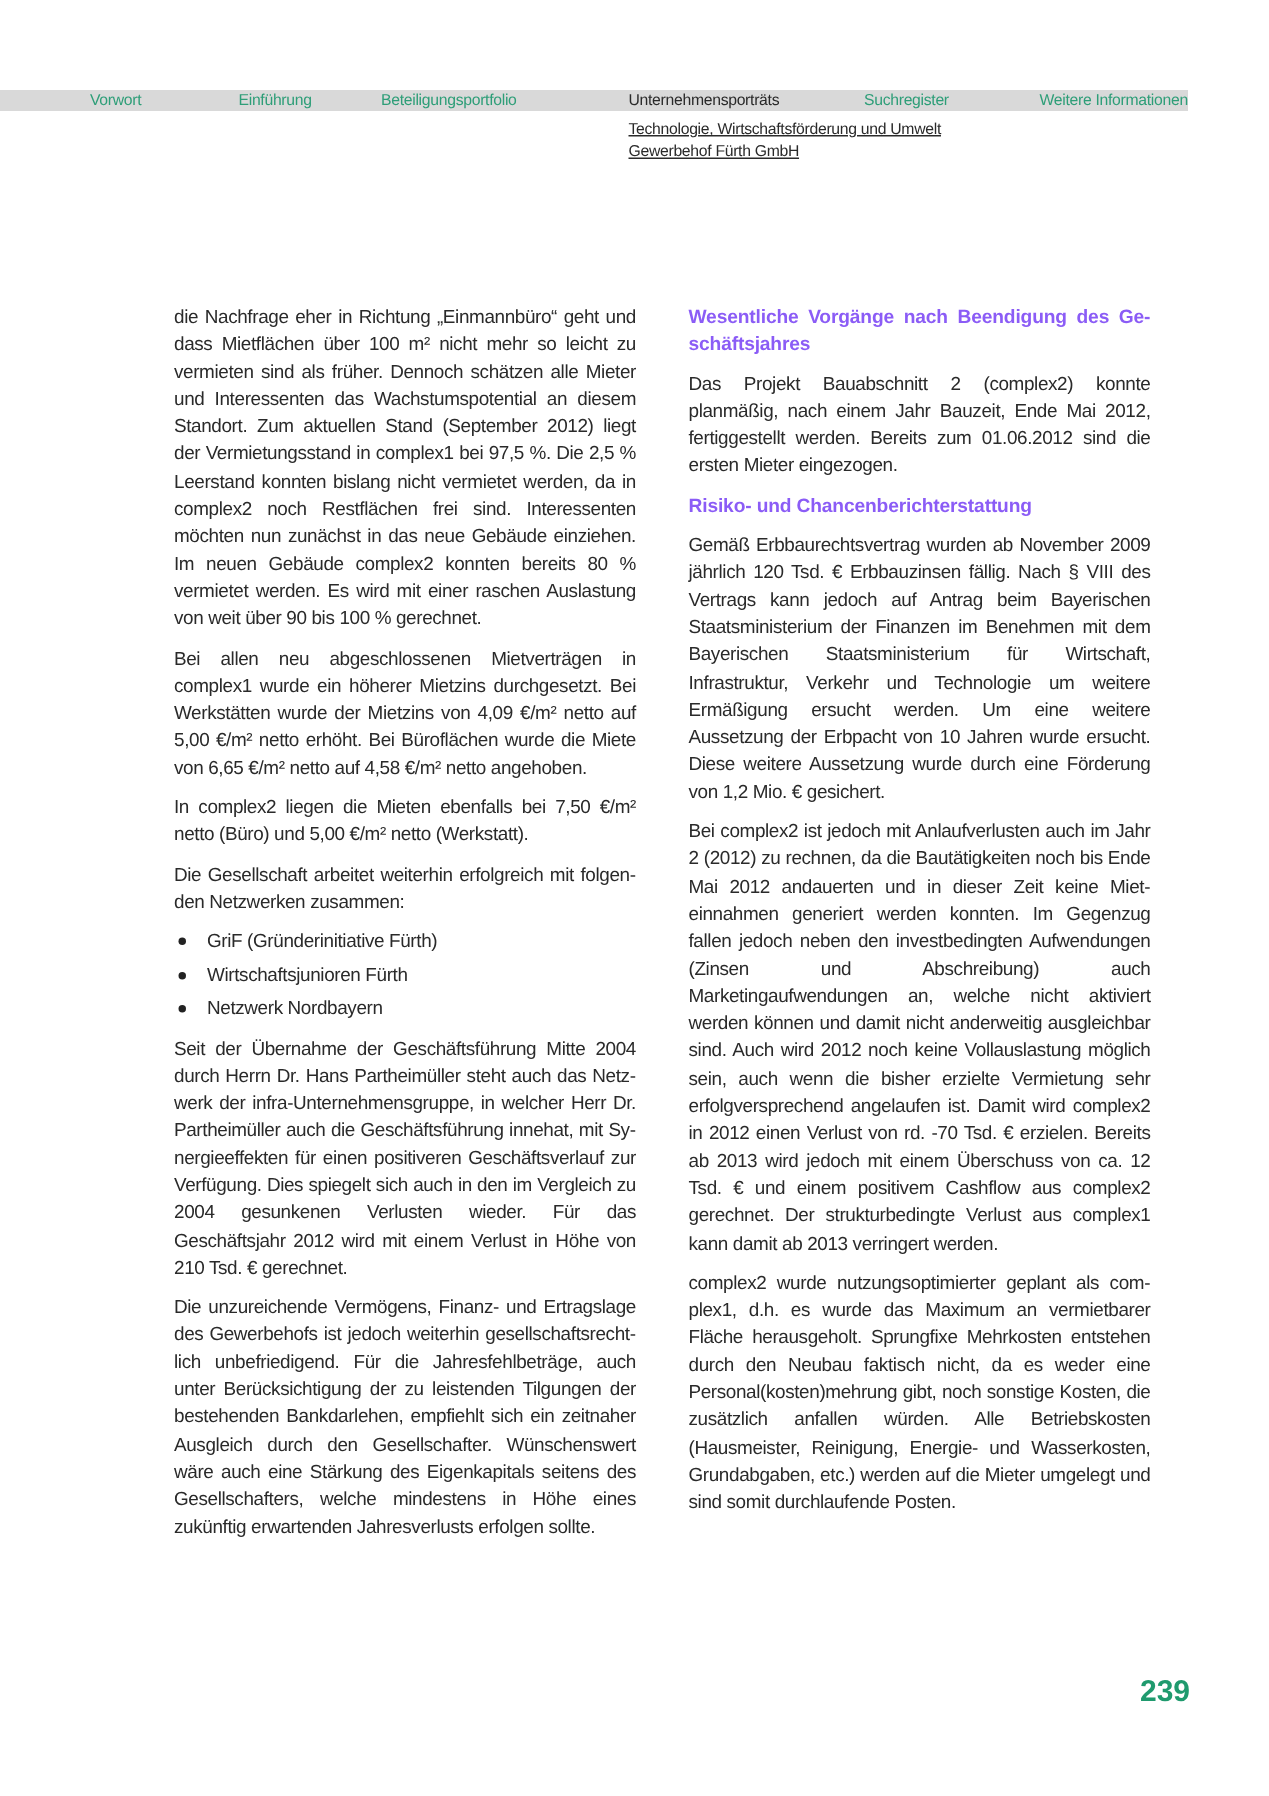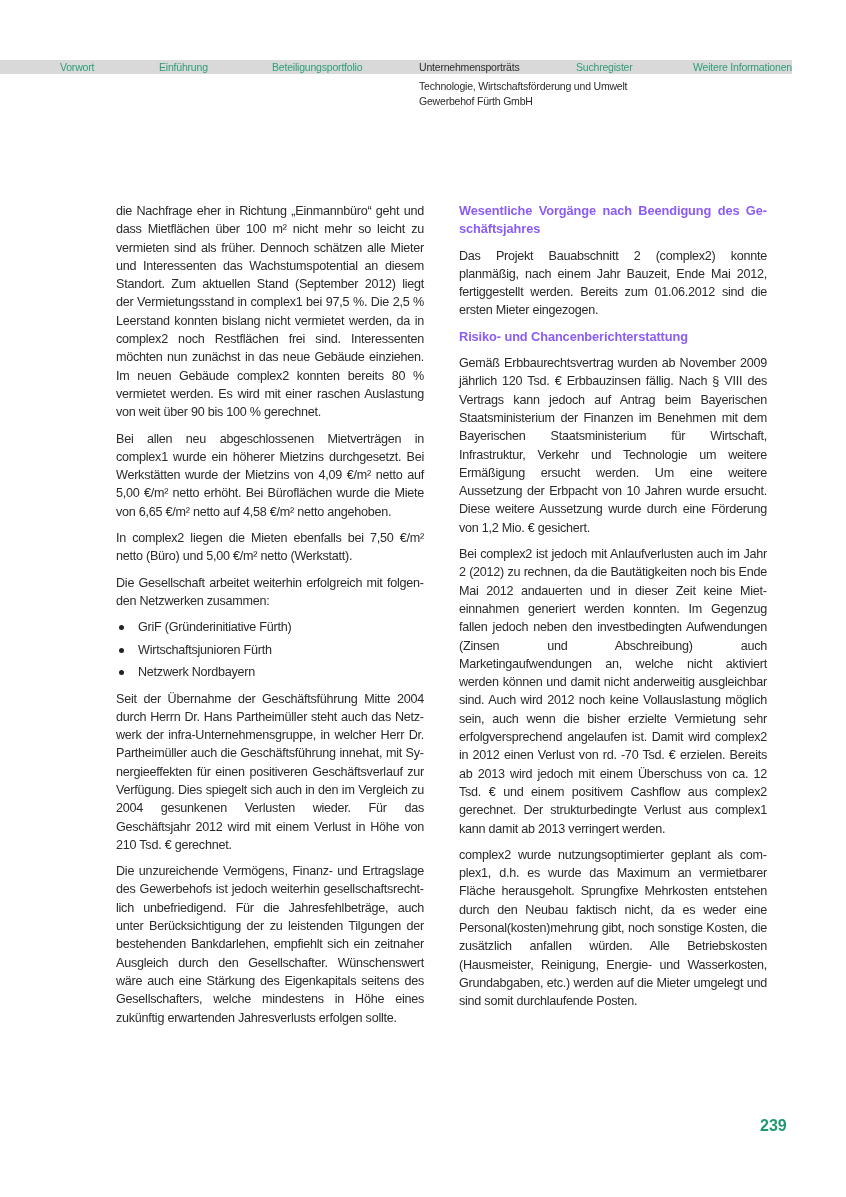--- a/index.html
+++ b/index.html
@@ -32,35 +32,35 @@
       color: #2e9e78;
       white-space: nowrap;
       cursor: pointer;
       letter-spacing: -0.2px;
     }
     .nav-item.active {
       color: #2a2a2a;
     }
     .nav-vorwort { left: 60px; }
     .nav-einfuehrung { left: 159px; }
-    .nav-beteiligung { left: 272px; }
+    .nav-beteiligung { left: 254px; }
     .nav-portraets { left: 419px; }
     .nav-suchregister { left: 576px; }
     .nav-weitere { left: 693px; }
 
     .sub-header {
       position: absolute;
       left: 419px;
       top: 79px;
       font-size: 10.5px;
       line-height: 14.5px;
       color: #2a2a2a;
       letter-spacing: -0.2px;
     }
-    .sub-header div { white-space: nowrap; }
+    .sub-header div { white-space: nowrap; text-decoration: underline; }
 
     .column {
       position: absolute;
       top: 202px;
       width: 308px;
       font-size: 12.6px;
       line-height: 18.3px;
       color: #2a2a2a;
       letter-spacing: -0.25px;
       margin-left: 16px;
@@ -100,21 +100,21 @@
       width: 5px;
       height: 5px;
       border-radius: 50%;
       background: #222;
     }
 
     .page-number {
       position: absolute;
       left: 760px;
       top: 1117px;
-      font-size: 16px;
+      font-size: 20px;
       font-weight: bold;
       color: #1f9a6e;
     }
   </style>
 </head>
 <body>
 
 <div class="navbar">
   <span class="nav-item nav-vorwort">Vorwort</span>
   <span class="nav-item nav-einfuehrung">Einführung</span>

